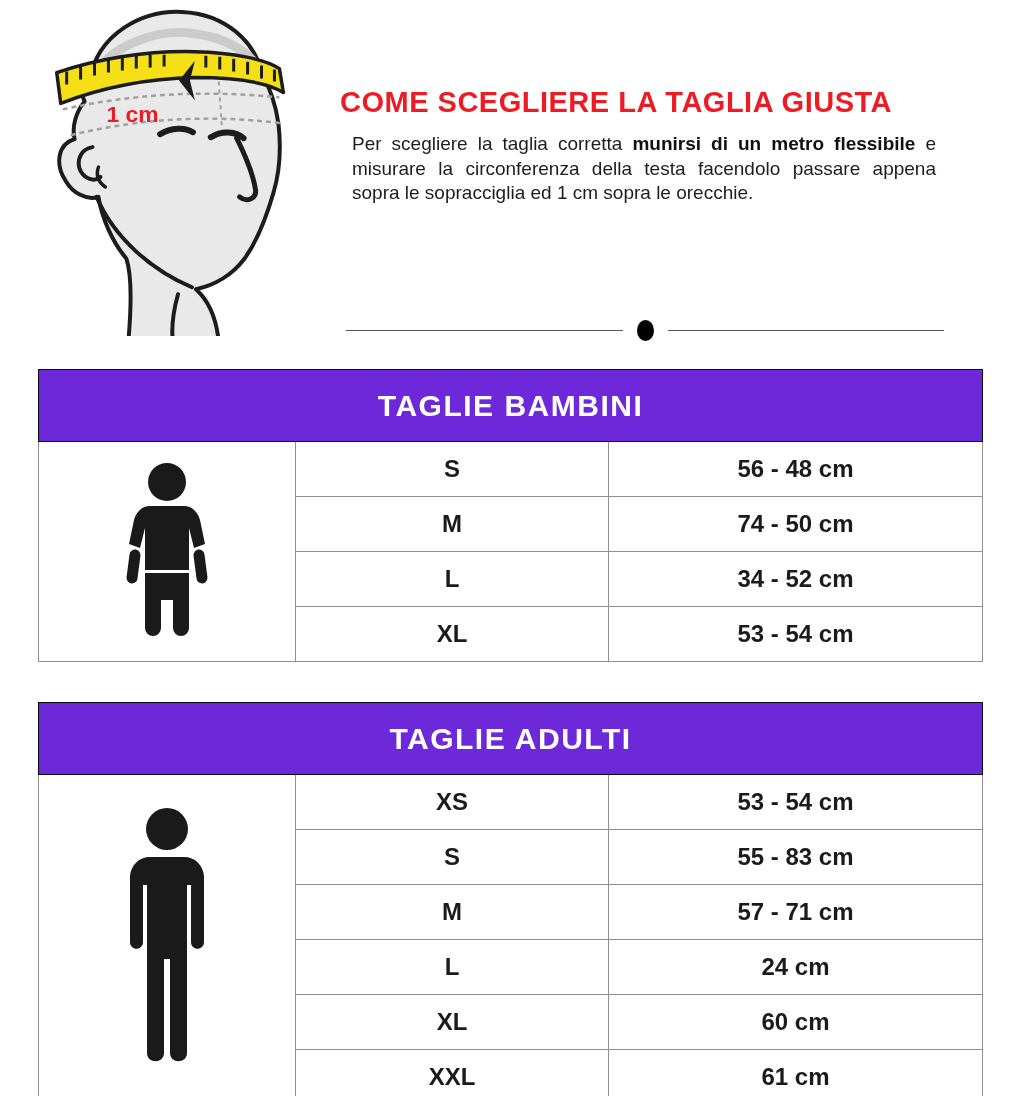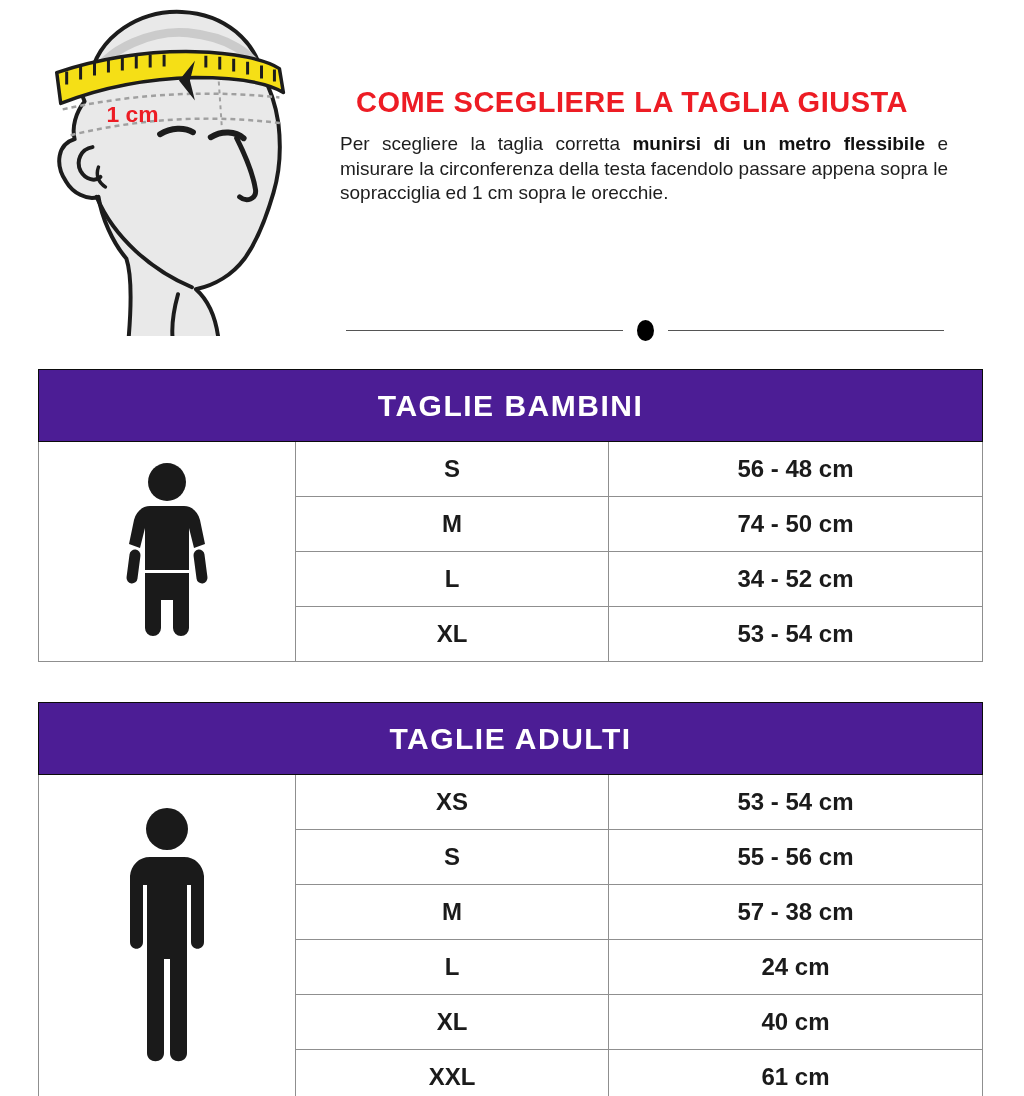--- a/index.html
+++ b/index.html
@@ -8,44 +8,44 @@
     background:#ffffff;
     font-family:"Liberation Sans", sans-serif;
     color:#1d1d1d;
     overflow:hidden;
   }
   
   .top { position:relative; height:336px; }
   .head-illustration { position:absolute; left:30px; top:2px; width:300px; height:334px; }
   .intro { position:absolute; left:340px; top:86px; width:608px; }
   .intro-title {
-    margin:0 0 13px 16px;
+    margin:0 0 13px 0;
     font-size:29px; font-weight:bold; letter-spacing:0.5px;
     color:#ed1c24; white-space:nowrap;
   }
   .intro-text {
-    margin:0; font-size:19px; line-height:1.29;
+    margin:12px; font-size:19px; line-height:1.29;
     text-align:justify; color:#1d1d1d;
   }
   .intro-text b { font-weight:bold; color:#111; }
   .divider {
     position:absolute; left:346px; top:320px; width:598px; height:21px;
     display:flex; align-items:center; gap:14px;
   }
   .divider .line { flex:1; height:1px; background:#555; }
   .divider .dot { width:17px; height:21px; background:#000; border-radius:50%; }
   
   .size-table {
     border-collapse:collapse; table-layout:fixed;
     width:944px; margin-left:38px;
   }
   .size-table.bambini { margin-top:33px; }
   .size-table.adulti  { margin-top:40px; }
   .size-table th.table-header {
-    height:69px; background:#4c1d95; color:#ffffff;
+    height:69px; background:#6d28d9; color:#ffffff;
     font-size:30px; font-weight:bold; letter-spacing:1.5px;
     text-align:center; border:1px solid #0b0b0b;
   }
   .size-table td { border:1px solid #8f8f8f; text-align:center; vertical-align:middle; }
   .size-table td.icon-cell { background:#fff; }
   .size-table td.size-cell, .size-table td.value-cell {
     height:52px; font-size:24px; font-weight:bold; color:#1b1b1b;
   }
   .figure-icon { display:block; margin:0 auto; }
 </style>
@@ -146,32 +146,32 @@
         <svg class="figure-icon" width="100" height="266" viewBox="0 0 100 266">
           <circle cx="50" cy="22" r="21" fill="#1a1a1a"></circle>
           <path d="M 33,50 L 67,50 C 78,50 86,58 87,69 L 87,135 C 87,144 74,144 74,135 L 74,78 L 70,78 L 70,246 C 70,257 53,257 53,246 L 53,152 L 47,152 L 47,246 C 47,257 30,257 30,246 L 30,78 L 26,78 L 26,135 C 26,144 13,144 13,135 L 13,69 C 14,58 22,50 33,50 Z" fill="#1a1a1a"></path>
         </svg>
       </td>
       <td class="size-cell">XS</td>
       <td class="value-cell">53 - 54 cm</td>
     </tr>
   <tr>
         <td class="size-cell">S</td>
-        <td class="value-cell">55 - 56 cm</td>
+        <td class="value-cell">55 - 83 cm</td>
       </tr>
       <tr>
         <td class="size-cell">M</td>
-        <td class="value-cell">57 - 38 cm</td>
+        <td class="value-cell">57 - 71 cm</td>
       </tr>
       <tr>
         <td class="size-cell">L</td>
         <td class="value-cell">24 cm</td>
       </tr>
       <tr>
         <td class="size-cell">XL</td>
-        <td class="value-cell">40 cm</td>
+        <td class="value-cell">60 cm</td>
       </tr>
       <tr>
         <td class="size-cell">XXL</td>
         <td class="value-cell">61 cm</td>
       </tr>
     </tbody>
 </table>
 
 </body></html>

